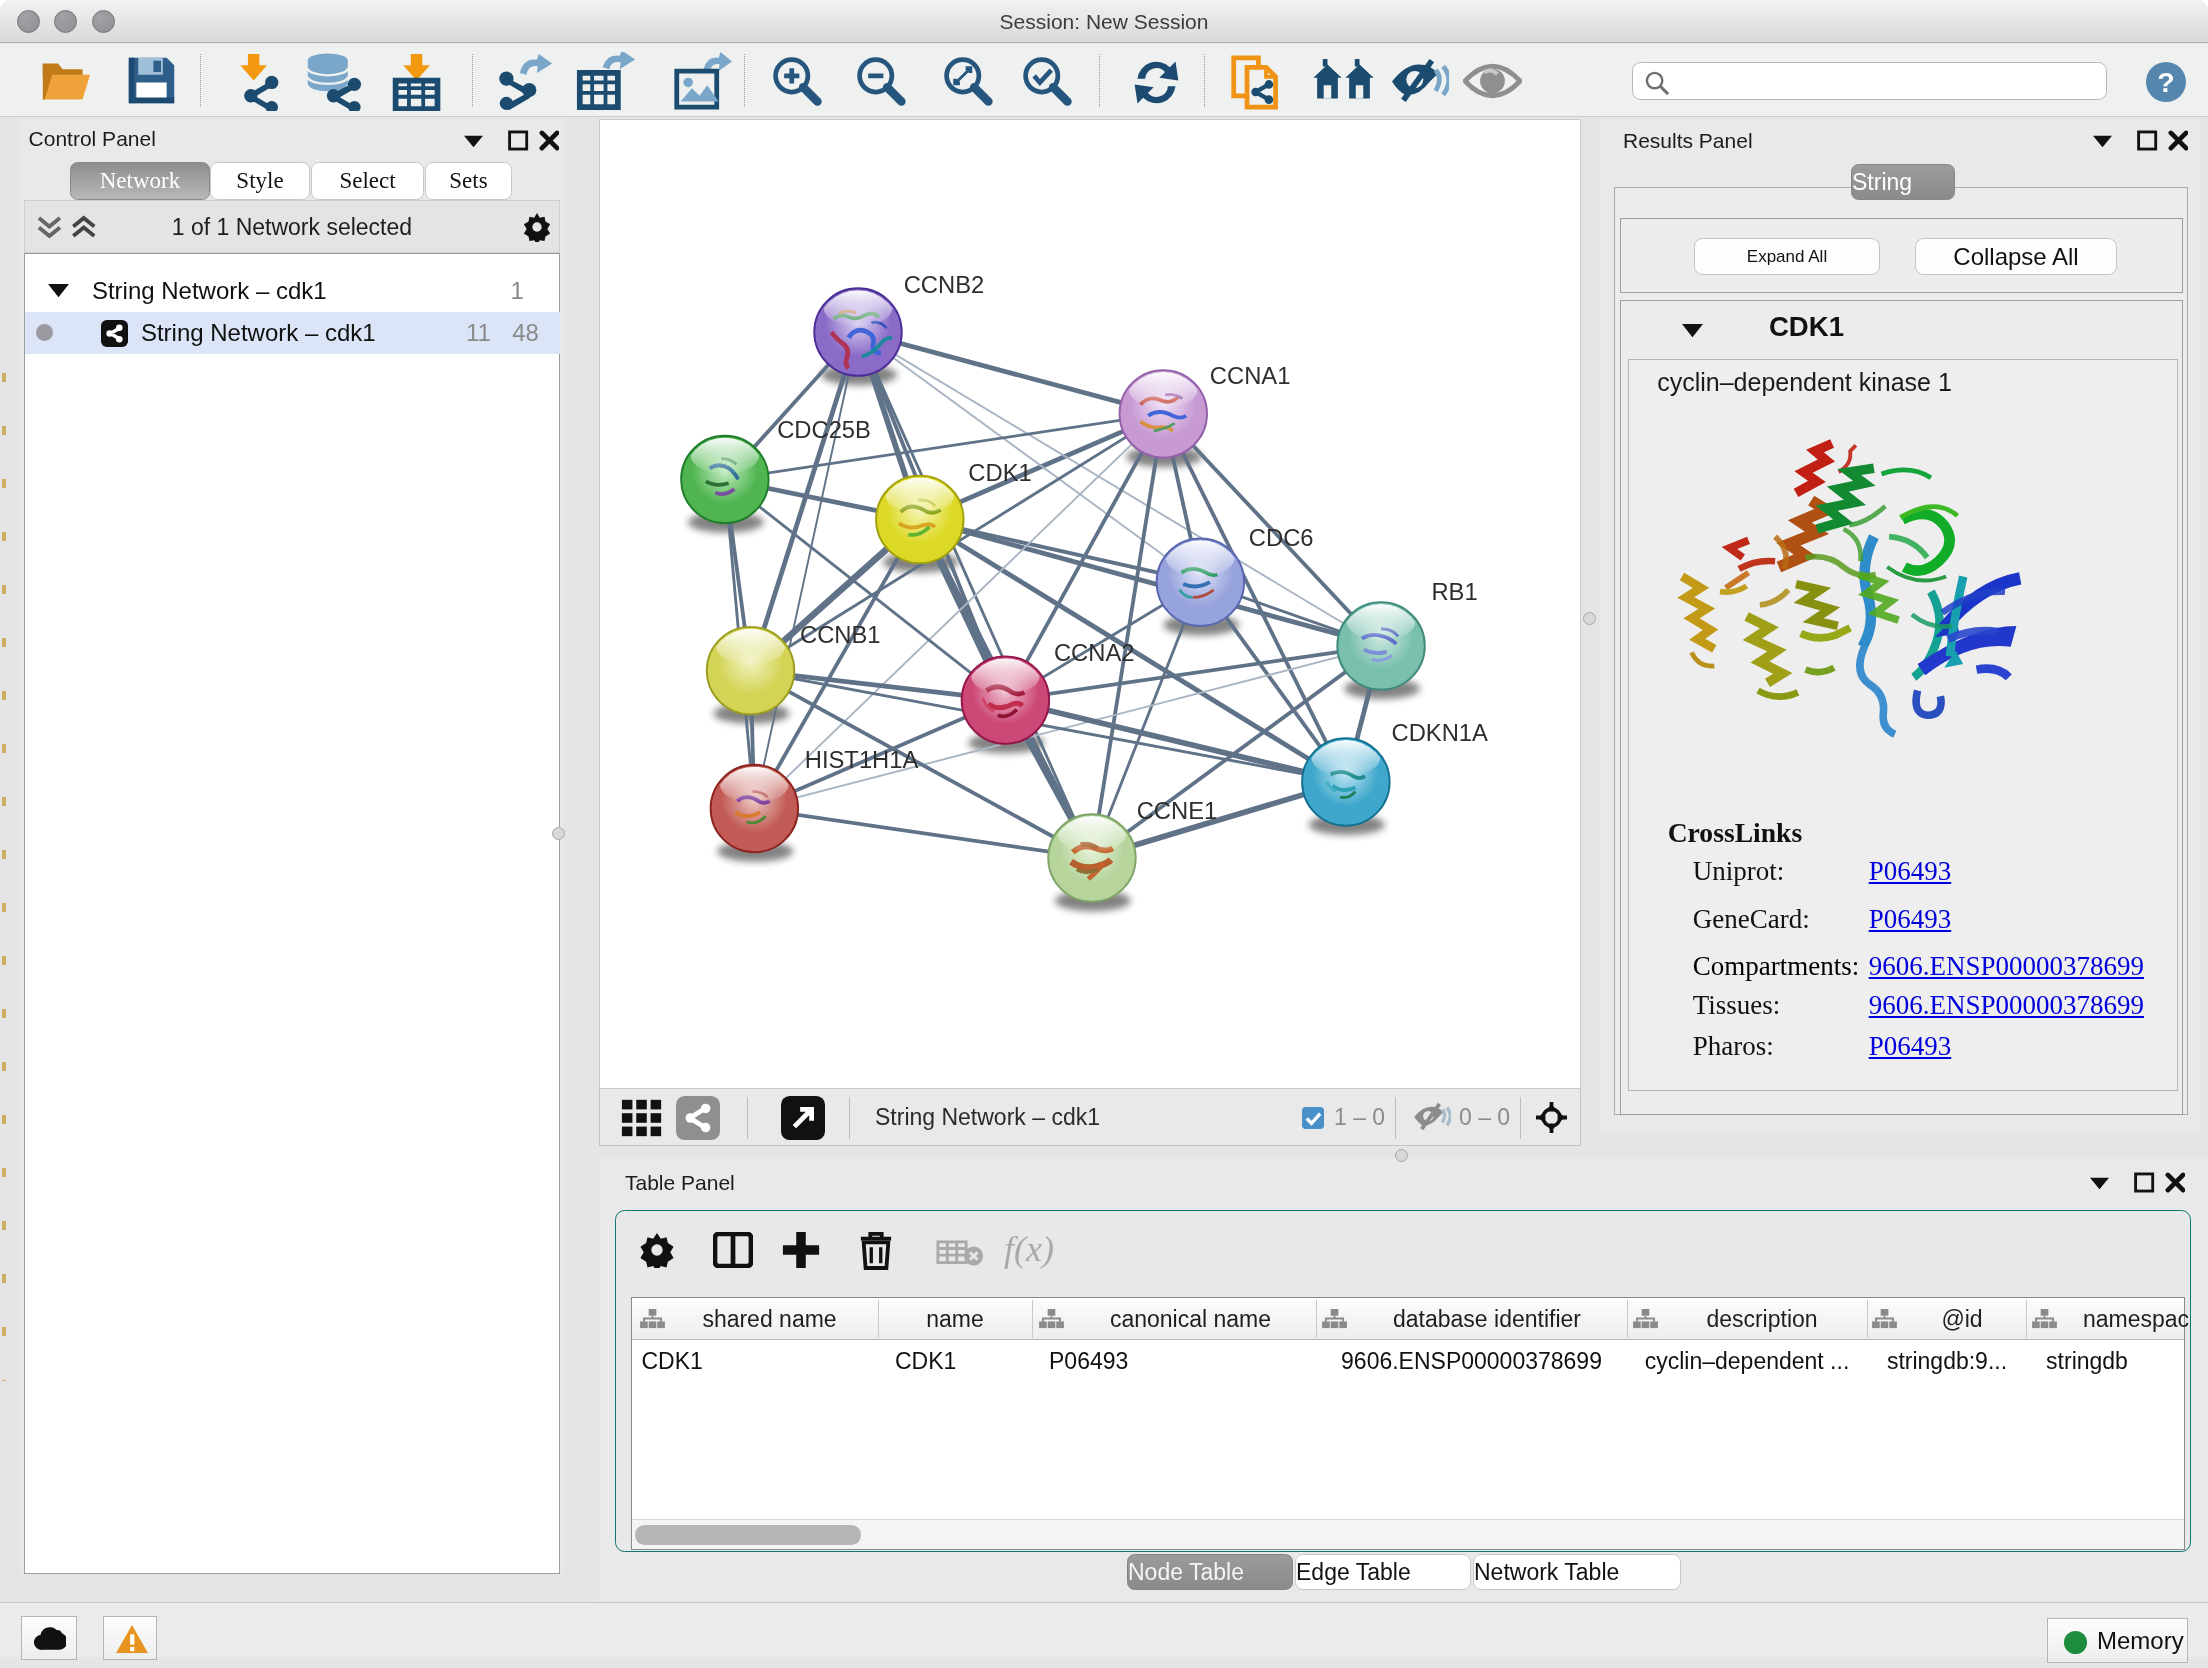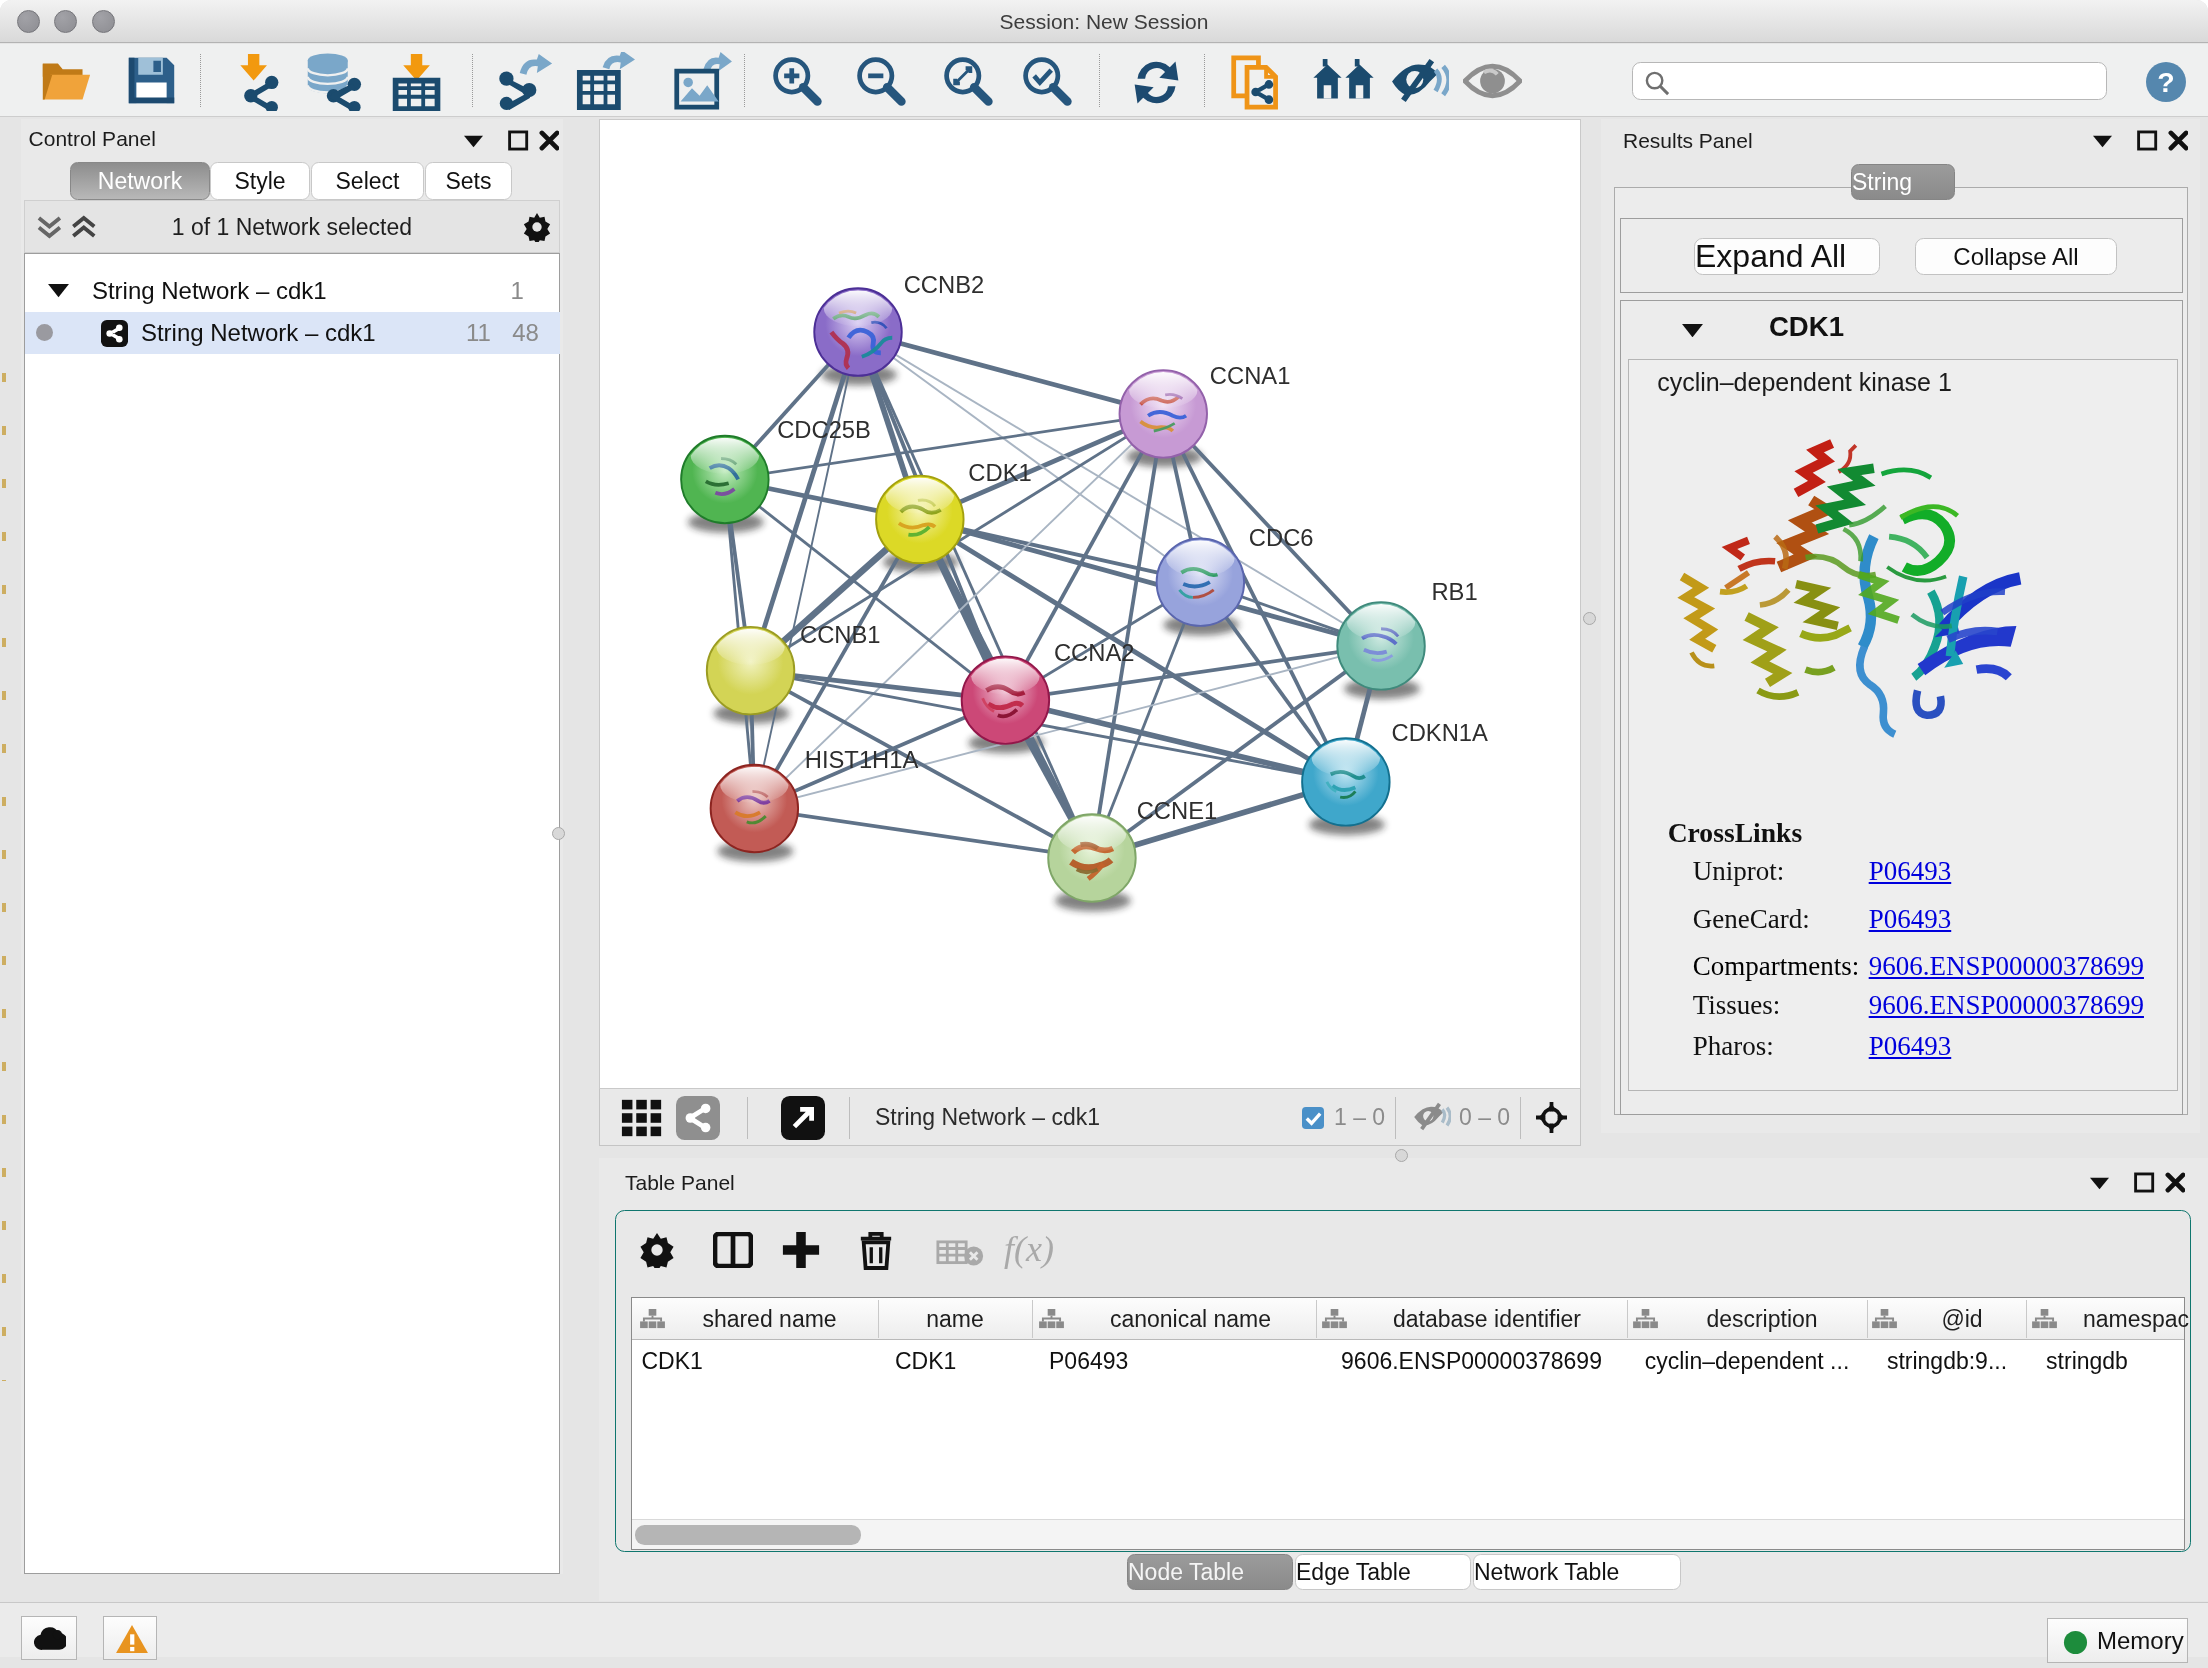--- a/index.html
+++ b/index.html
@@ -13,21 +13,21 @@
 
 .toolbar { position:absolute; left:0; top:44px; width:2208px; height:73px; background:#eff0f0; border-bottom:1px solid #cdcdcd; }
 .tbi { position:absolute; top:0; }
 .tsep { position:absolute; top:9.5px; width:0; height:53px; border-left:1.9px dotted #9a9a9a; }
 .searchbox { position:absolute; left:1632px; top:18px; width:475px; height:38px; background:#ffffff; border:1.4px solid #b7b7b7; border-radius:8.6px; }
 .helpbtn { position:absolute; left:2146px; top:18px; width:40px; height:40px; border-radius:50%; background:#5587ae; color:#fff; font-weight:bold; font-size:28.5px; text-align:center; line-height:40px; }
 
 .ptitle { position:absolute; font-size:21px; color:#1c1c1c; }
 .wicons { position:absolute; }
 
-.tabbtn { position:absolute; height:38px; background:#ffffff; border:1px solid #c8c8c8; border-radius:7.6px; text-align:center; font-size:23px; color:#111; line-height:36px; }
+.tabbtn { position:absolute; height:38px; background:#ffffff; border:1px solid #c8c8c8; border-radius:7.6px; text-align:center; font-size:23px; color:#111; line-height:36px;font-family:Liberation Serif, serif; }
 .tabsel { background:linear-gradient(#8d8d8d,#b8b8b8); color:#fff; border:1px solid #888; }
 .th { position:absolute; top:0; height:42px; line-height:42px; text-align:center; font-size:23px; color:#1e1e1e; }
 .smicon { position:absolute; top:10.5px; width:25px; height:21px; }
 .colsep { position:absolute; top:1.9px; height:38px; border-left:1px solid #c9c9c9; }
 .td { position:absolute; height:42px; line-height:42px; font-size:23px; color:#111; }
 .tabbtn2 { position:absolute; top:396px; height:36px; background:#ffffff; border:1px solid #c8c8c8; border-radius:7.6px; font-size:23px; color:#111; line-height:34px; }
 .tabsel2 { background:linear-gradient(#9b9b9b,#8a8a8a); color:#f5f5f5; border:1px solid #858585; }
 .sbtn { position:absolute; top:13.3px; height:44px; background:linear-gradient(#fdfdfd,#ededed); border:1px solid #b5b5b5; }
 </style>
 </head>
@@ -587,21 +587,21 @@
   <div id="resultspanel" style="position:absolute;left:1601px;top:119px;width:599px;height:1014px;background:#e9e9e9;">
     <div class="ptitle" style="left:22px;top:9.5px;">Results Panel</div>
     <svg class="wicons" style="left:492px;top:11.4px" width="95" height="21" viewBox="0 0 100 22">
       <path d="M0 6 l20 0 -10 12 z" fill="#111"></path>
       <rect x="48" y="2" width="18" height="18" fill="none" stroke="#111" stroke-width="3"></rect>
       <path d="M82 3 L98 19 M98 3 L82 19" stroke="#111" stroke-width="5" stroke-linecap="round"></path>
     </svg>
     <div style="position:absolute;left:13.3px;top:68px;width:574px;height:928px;background:#ececec;border:1px solid #ababab;"></div>
     <div style="position:absolute;left:250px;top:45px;width:104px;height:36px;background:linear-gradient(#9b9b9b,#8a8a8a);border:1px solid #858585;border-radius:7.6px;color:#fff;font-size:23px;text-align:left;line-height:34px;">String</div>
     <div style="position:absolute;left:19px;top:99px;width:563px;height:75px;border:1px solid #9d9d9d;background:#ececec;">
-      <div style="position:absolute;left:73px;top:19px;width:186px;height:37px;background:#fdfdfd;border:1px solid #c2c2c2;border-radius:8.6px;font-size:32px;text-align:left;line-height:35px;color:#111;">Expand All</div>
+      <div style="position:absolute;left:73px;top:19px;width:186px;height:37px;background:#fdfdfd;border:1px solid #c2c2c2;border-radius:8.6px;font-size:17px;text-align:center;line-height:35px;color:#111;">Expand All</div>
       <div style="position:absolute;left:294px;top:19px;width:202px;height:37px;background:#fdfdfd;border:1px solid #c2c2c2;border-radius:8.6px;font-size:24px;text-align:center;line-height:35px;color:#111;">Collapse All</div>
     </div>
     <div style="position:absolute;left:19px;top:181px;width:563px;height:815px;border:1px solid #9d9d9d;background:#ececec;">
       <svg style="position:absolute;left:61px;top:23px" width="21" height="13.3" viewBox="0 0 22 14">
           <path d="M0 0 h22 l-11 14 z" fill="#111"></path>
         </svg>
       <div style="position:absolute;left:95px;top:9.5px;width:181px;text-align:center;font-size:27.6px;font-weight:bold;color:#111;">CDK1</div>
       <div style="position:absolute;left:6.7px;top:58px;width:550px;height:732px;border:1px solid #b5b5b5;background:#eeeeee;">
         <div style="position:absolute;left:28.5px;top:7.6px;font-size:25px;color:#1b1b1b;">cyclin–dependent kinase 1</div>
         <svg style="position:absolute;left:34px;top:55px" width="380" height="361" viewBox="0 0 400 380">

